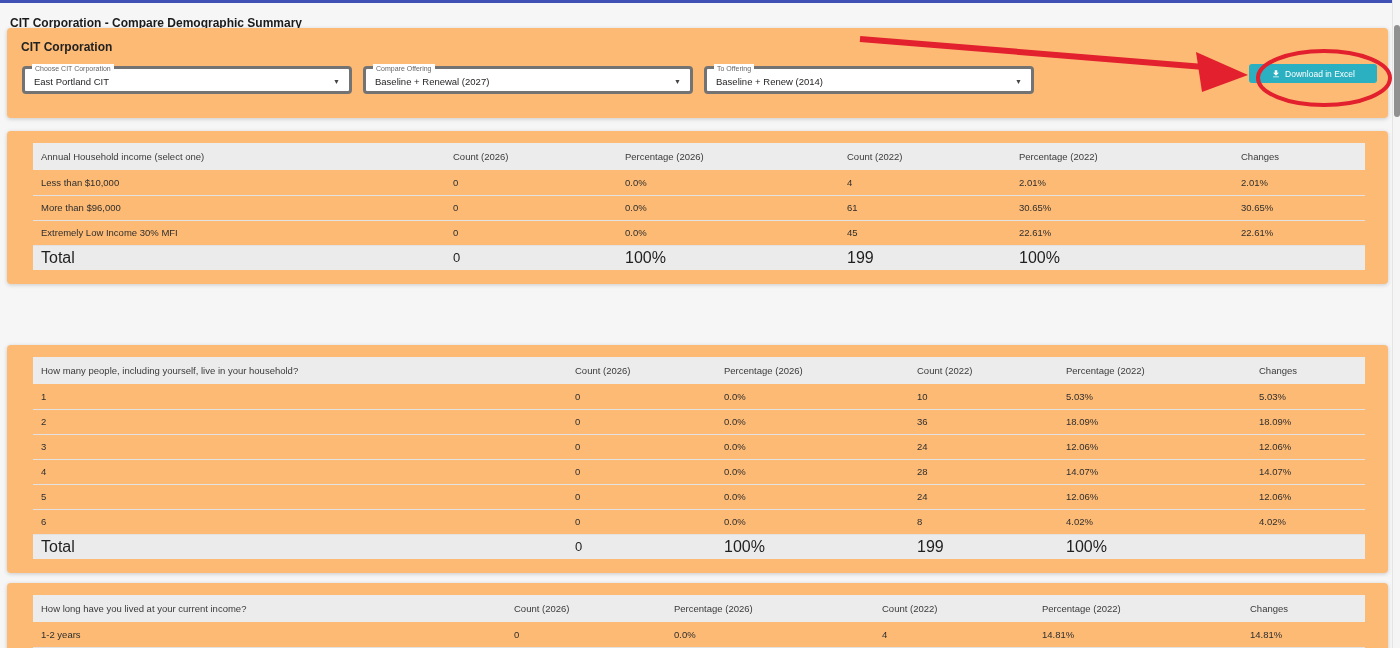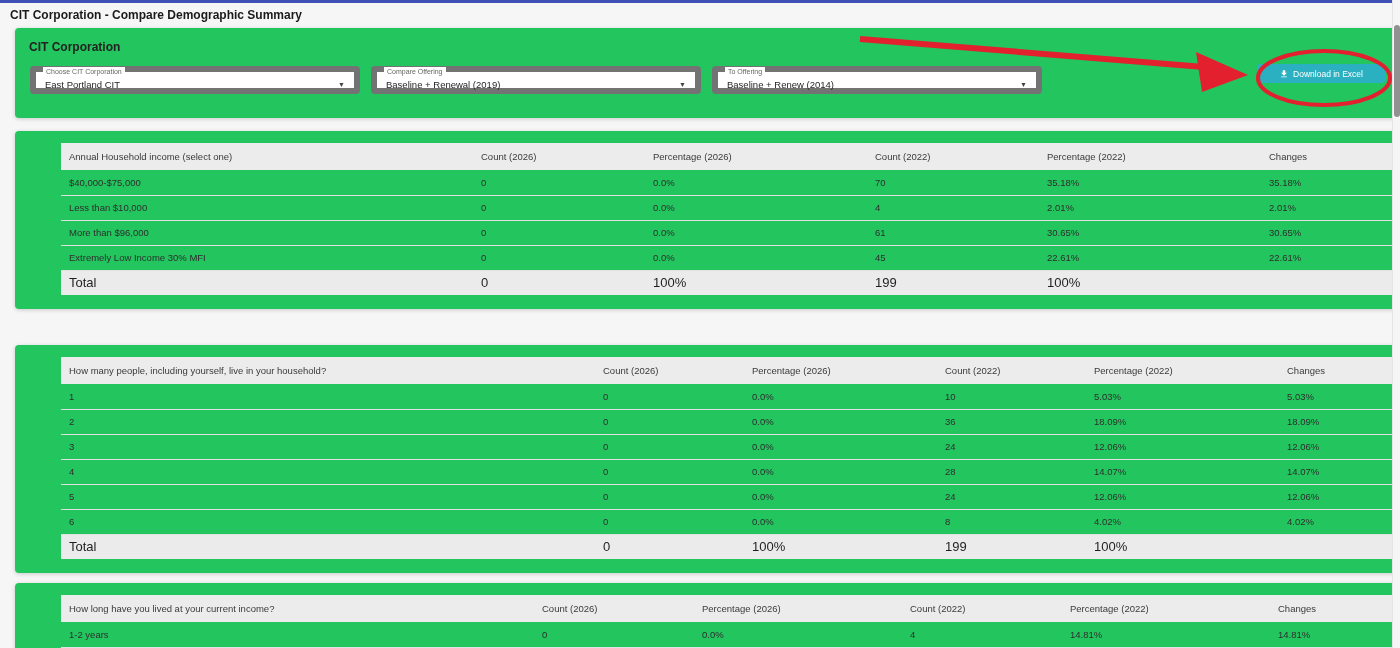--- a/index.html
+++ b/index.html
@@ -4,33 +4,33 @@
 <style>
   * { margin:0; padding:0; box-sizing:border-box; }
   html, body { width:1400px; height:648px; }
   body {
     position:relative; overflow:hidden;
     background:#f6f6f7;
     font-family:"Liberation Sans", sans-serif;
     color:#222;
   }
   .top-accent { position:absolute; top:0; left:0; width:1400px; height:3px; background:var(--topbar,#3f51b5); }
-  .page-title { position:absolute; top:8px; left:10px; font-size:12px; font-weight:700; color:#1b1b1b; }
+  .page-title { position:absolute; top:16px; left:10px; font-size:12px; font-weight:700; color:#1b1b1b; }
 
   .card {
-    position:absolute; left:15px; width:1381px;
-    background:#22c55e; border-radius:4px;
+    position:absolute; left:7px; width:1381px;
+    background:#fdba74; border-radius:4px;
     box-shadow:0 1px 4px rgba(0,0,0,.18);
   }
   .header-card { top:28px; height:90px; }
   .card-heading { position:absolute; top:12px; left:14px; font-size:12px; font-weight:700; color:#222; }
   .selects-row { position:absolute; top:38px; left:15px; display:flex; gap:11px; }
   .select {
     position:relative; width:330px; height:28px;
-    border:6px solid #737373; border-radius:4px; background:#fff; cursor:pointer;
+    border:3px solid #737373; border-radius:4px; background:#fff; cursor:pointer;
   }
   .select-label {
     position:absolute; top:-5px; left:7px; background:#fff; padding:0 3px;
     font-size:7px; line-height:9px; color:#666; white-space:nowrap;
   }
   .select-value { display:block; line-height:26px; padding-left:9px; font-size:9.5px; color:#1f1f1f; white-space:nowrap; overflow:hidden; }
   .select-arrow { position:absolute; right:9px; top:9px; font-size:7px; color:#444; }
 
   .download-btn {
     position:absolute; top:36px; right:11px; height:19px;
@@ -38,25 +38,25 @@
     background:var(--accent,#2ab0c1); border:none; border-radius:3px;
     color:#fff; font-size:8.5px; font-family:inherit; cursor:pointer; white-space:nowrap;
   }
   .dl-icon { flex:0 0 auto; }
 
   .table-card { padding:12px 23px 14px 26px; }
   #card-t0 { top:131px; }
   #card-t1 { top:345px; }
   #card-t2 { top:583px; min-height:120px; }
 
-  table { border-collapse:collapse; table-layout:fixed; width:1332px;margin-left:20px; }
+  table { border-collapse:collapse; table-layout:fixed; width:1332px; }
   th, td { text-align:left; font-weight:400; overflow:hidden; white-space:nowrap; }
   thead th { background:var(--header-row-bg,#ececec); height:27px; padding:0 8px; font-size:9.5px; color:#3a3a3a; }
   tbody td { height:25px; padding:0 8px; font-size:9.5px; color:#2e2e2e; border-bottom:1px solid #e2e2e2; }
-  tr.total-row td { background:var(--total-row-bg,#ebebeb); border-bottom:none; font-size:13px; color:#1f1f1f; }
+  tr.total-row td { background:var(--total-row-bg,#ebebeb); border-bottom:none; font-size:16px; color:#1f1f1f; }
   tr.total-row td.big { font-size:13px; }
 
   .scroll-track { position:absolute; top:0; right:0; width:8px; height:648px; background:#f5f5f5; border-left:1px solid #e4e4e4; }
   .scroll-thumb { position:absolute; top:25px; left:1px; width:6px; height:92px; background:#919191; border-radius:3px; }
 
   .annotation-svg { position:absolute; top:0; left:0; width:1400px; height:648px; pointer-events:none; z-index:50; }
   .ann-stroke { stroke:var(--annotation,#e2202e); fill:none; }
   .ann-fill { fill:var(--annotation,#e2202e); }
 </style>
 </head>
@@ -68,21 +68,21 @@
 <div class="card header-card">
   <div class="card-heading">CIT Corporation</div>
   <div class="selects-row">
     <div class="select">
       <span class="select-label">Choose CIT Corporation</span>
       <span class="select-value">East Portland CIT</span>
       <span class="select-arrow">▼</span>
     </div>
     <div class="select">
       <span class="select-label">Compare Offering</span>
-      <span class="select-value">Baseline + Renewal (2019)</span>
+      <span class="select-value">Baseline + Renewal (2027)</span>
       <span class="select-arrow">▼</span>
     </div>
     <div class="select">
       <span class="select-label">To Offering</span>
       <span class="select-value">Baseline + Renew (2014)</span>
       <span class="select-arrow">▼</span>
     </div>
   </div>
   <button class="download-btn">
     <svg class="dl-icon" width="10" height="10" viewBox="0 0 24 24" fill="#ffffff">
@@ -107,28 +107,20 @@
           <th>Annual Household income (select one)</th>
           <th>Count (2026)</th>
           <th>Percentage (2026)</th>
           <th>Count (2022)</th>
           <th>Percentage (2022)</th>
           <th>Changes</th>
         </tr>
       </thead>
       <tbody>
         <tr>
-          <td>$40,000-$75,000</td>
-          <td>0</td>
-          <td>0.0%</td>
-          <td>70</td>
-          <td>35.18%</td>
-          <td>35.18%</td>
-        </tr>
-        <tr>
           <td>Less than $10,000</td>
           <td>0</td>
           <td>0.0%</td>
           <td>4</td>
           <td>2.01%</td>
           <td>2.01%</td>
         </tr>
         <tr>
           <td>More than $96,000</td>
           <td>0</td>

